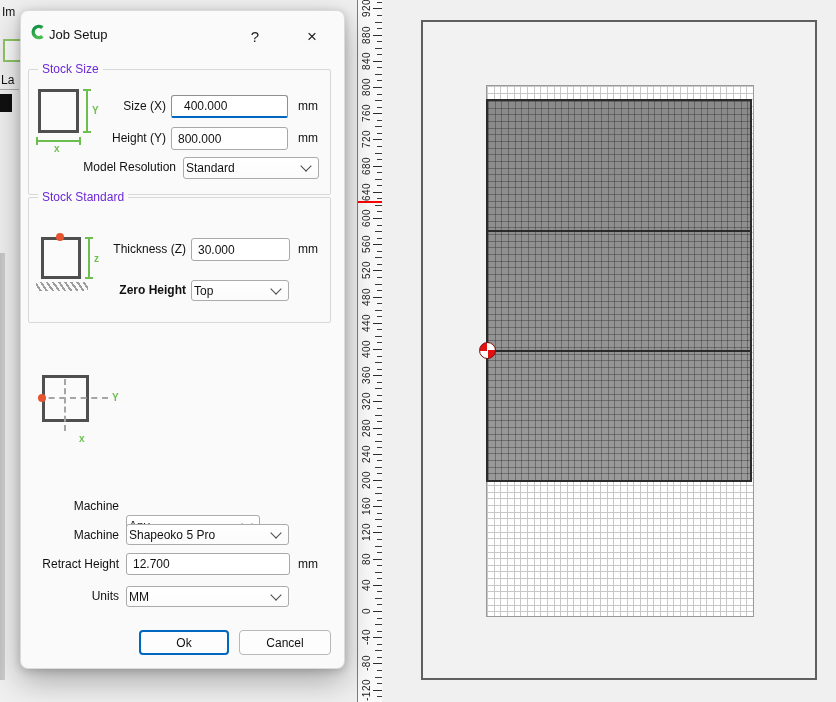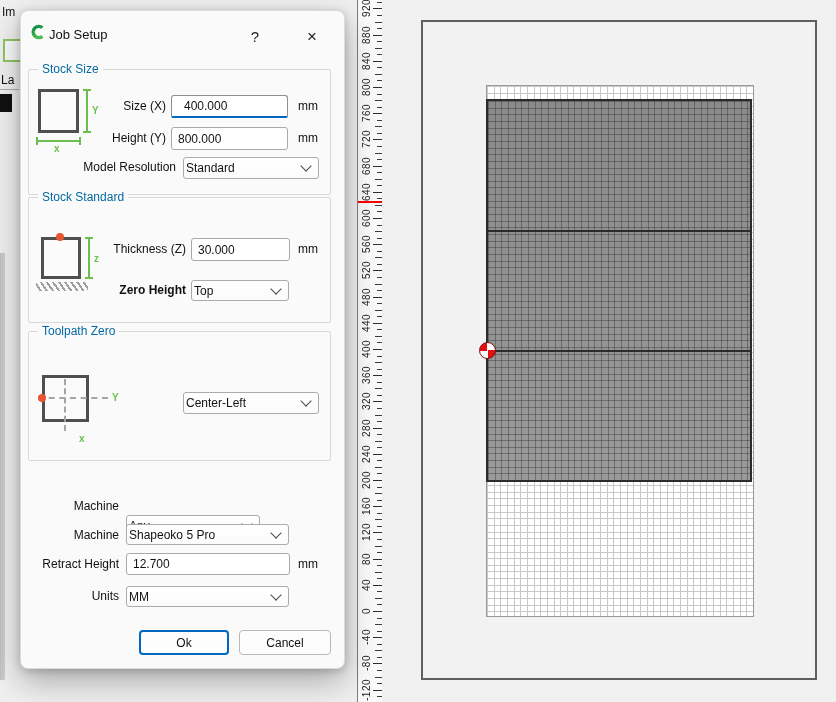--- a/index.html
+++ b/index.html
@@ -56,21 +56,21 @@
     background:#fafafa;border:1px solid rgba(0,0,0,.12);border-radius:8px;
     box-shadow:0 12px 32px rgba(0,0,0,.30),0 2px 8px rgba(0,0,0,.18);}
   .titlebar-title{position:absolute;left:28px;top:16px;font-size:13px;color:#111;}
   .titlebar-btn{position:absolute;top:15px;font-size:15px;color:#222;cursor:default;
     width:22px;height:22px;text-align:center;line-height:22px;}
   .help-btn{left:223px;}
   .close-btn{left:280px;font-size:17px;}
 
   .group{position:absolute;border:1px solid #d8d8d8;border-radius:2px;}
   .group-title{position:absolute;top:-8px;left:9px;background:#fafafa;padding:0 4px;
-    font-size:12px;color:#0369a1;white-space:nowrap;}
+    font-size:12px;color:#6d28d9;white-space:nowrap;}
   .g1{left:7px;top:58px;width:301px;height:124px;}
   .g2{left:7px;top:186px;width:301px;height:124px;}
   .g3{left:7px;top:320px;width:301px;height:128px;}
   .g4{left:7px;top:463px;width:301px;height:140px;}
 
   .flabel{position:absolute;text-align:right;font-size:12px;color:#111;white-space:nowrap;}
   .unit{position:absolute;font-size:12px;color:#111;}
   .tfield{position:absolute;box-sizing:border-box;border:1px solid #a9a9a9;border-radius:3px;
     background:#fff;font-family:inherit;font-size:12px;color:#111;padding:0 6px;outline:none;}
   .tfield.focused{border-color:#8f8f8f;border-bottom:2px solid #0067c0;border-radius:3px 3px 2px 2px;padding-left:12px;}
@@ -268,23 +268,20 @@
   <div class="titlebar-title">Job Setup</div>
   <div class="titlebar-btn help-btn">?</div>
   <div class="titlebar-btn close-btn">×</div>
 
   <div class="group g1">
     <span class="group-title">Stock Size</span>
   </div>
   <div class="group g2">
     <span class="group-title">Stock Standard</span>
   </div>
-  <div class="group g3">
-    <span class="group-title">Toolpath Zero</span>
-  </div>
 
   <div class="icon-box" style="left:15px;top:74px;width:85px;height:74px;">
     <div class="sq" style="left:2px;top:4px;width:41px;height:44px;"></div>
     <div class="dimline-v" style="left:50px;top:4px;height:44px;"></div>
     <div class="dimcap-h" style="left:47px;top:4px;"></div>
     <div class="dimcap-h" style="left:47px;top:46px;"></div>
     <div class="glabel" style="left:56px;top:20px;">Y</div>
     <div class="dimline-h" style="left:0px;top:55px;width:45px;"></div>
     <div class="dimcap-v" style="left:0px;top:52px;"></div>
     <div class="dimcap-v" style="left:43px;top:52px;"></div>
@@ -321,24 +318,20 @@
   </div>
 
   <div class="icon-box" style="left:15px;top:358px;width:95px;height:76px;">
     <div class="sq" style="left:6px;top:6px;width:47px;height:47px;"></div>
     <div class="dash-v" style="left:28px;top:10px;height:52px;"></div>
     <div class="dash-h" style="left:2px;top:28px;width:70px;"></div>
     <div class="reddot" style="left:2px;top:25px;"></div>
     <div class="glabel" style="left:76px;top:23px;">Y</div>
     <div class="glabel" style="left:43px;top:64px;">x</div>
   </div>
-  <div class="combo" style="left:162px;top:381px;width:136px;height:22px;">
-    <span>Center-Left</span>
-    <span class="chev"></span>
-  </div>
 
   <div class="flabel" style="left:20px;top:488px;width:78px;">Machine</div>
   <div class="combo" style="left:105px;top:484px;width:134px;height:21px;margin-top:20px;">
     <span>Any</span>
     <span class="chev"></span>
   </div>
   <div class="flabel" style="left:20px;top:517px;width:78px;">Machine</div>
   <div class="combo" style="left:105px;top:513px;width:163px;height:21px;">
     <span>Shapeoko 5 Pro</span>
     <span class="chev"></span>

